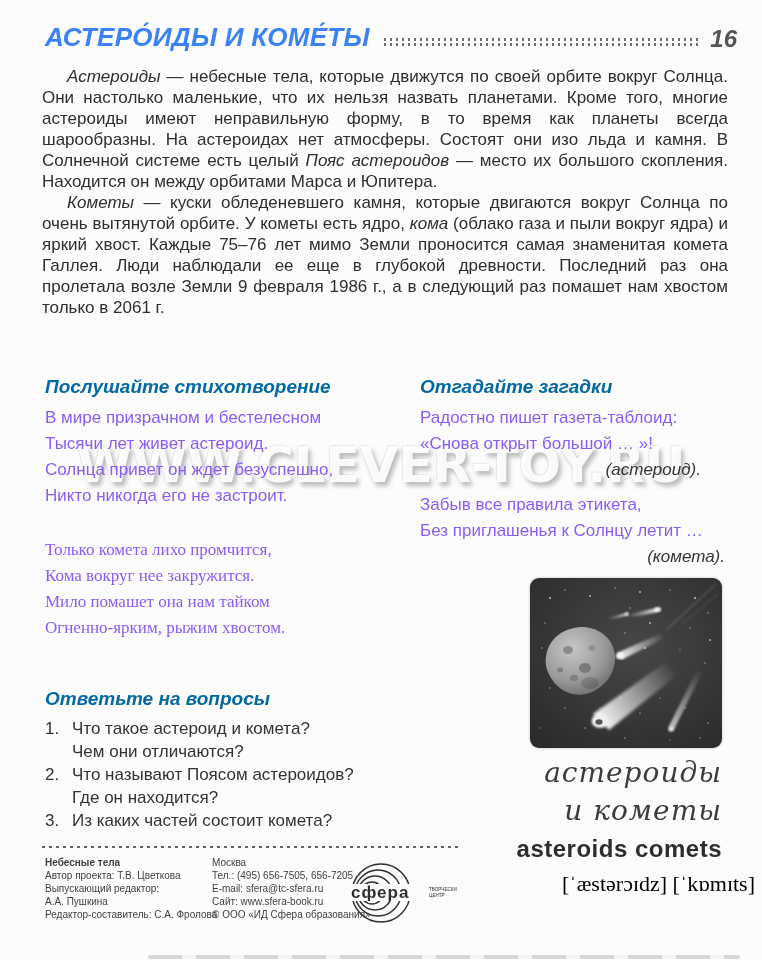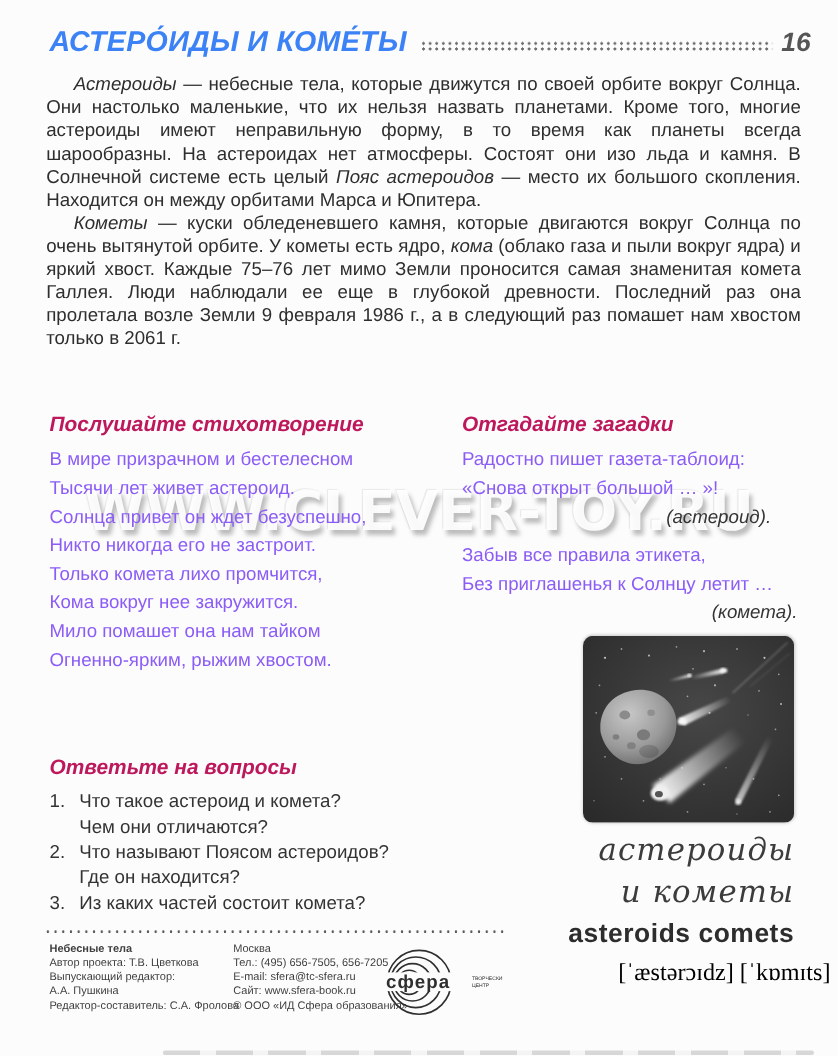--- a/index.html
+++ b/index.html
@@ -14,25 +14,25 @@
   .leader { flex:1; height:10px; margin:0 8px 6px 12px;
     background-image:radial-gradient(circle, #6e6e6e 1.2px, transparent 1.5px);
     background-size:6px 5px; }
   .pagenum { font-style:italic; font-weight:bold; font-size:24px; color:#555; }
   
   .intro { position:absolute; left:42px; top:66px; width:686px; z-index:2;
     text-align:justify; font-size:17px; line-height:21px; color:#2e2e2e; }
   .intro p { margin:0; text-indent:25px; }
   .it { font-style:italic; }
   
-  .sec-h { font-style:italic; font-weight:bold; font-size:19px; color:#be185d; margin:0 0 7px 0; }
+  .sec-h { font-style:italic; font-weight:bold; font-size:19px; color:#0369a1; margin:0 0 7px 0; }
   .col-left  { position:absolute; left:45px;  top:376px; width:368px; z-index:2; }
   .col-right { position:absolute; left:420px; top:376px; width:307px; z-index:2; }
   .pline { font-size:17px; line-height:26px; color:#8b5cf6; }
-  .stanza2 { margin-top:0; }
+  .stanza2 { margin-top:28px;font-family:Liberation Serif, serif; }
   .answer { font-style:italic; text-align:right; font-size:17px; line-height:26px; color:#343434; }
   .a1 { padding-right:26px; margin-bottom:9px;text-align:right; }
   .a2 { padding-right:2px; }
   .riddle2 { margin-top:9px; }
   
   .questions { position:absolute; left:45px; top:688px; width:390px; z-index:2; }
   .q-item { display:flex; font-size:17px; line-height:23px; color:#333; }
   .q-num { width:27px; flex:none; }
   
   .photo-frame { position:absolute; left:530px; top:578px; width:192px; height:170px;

